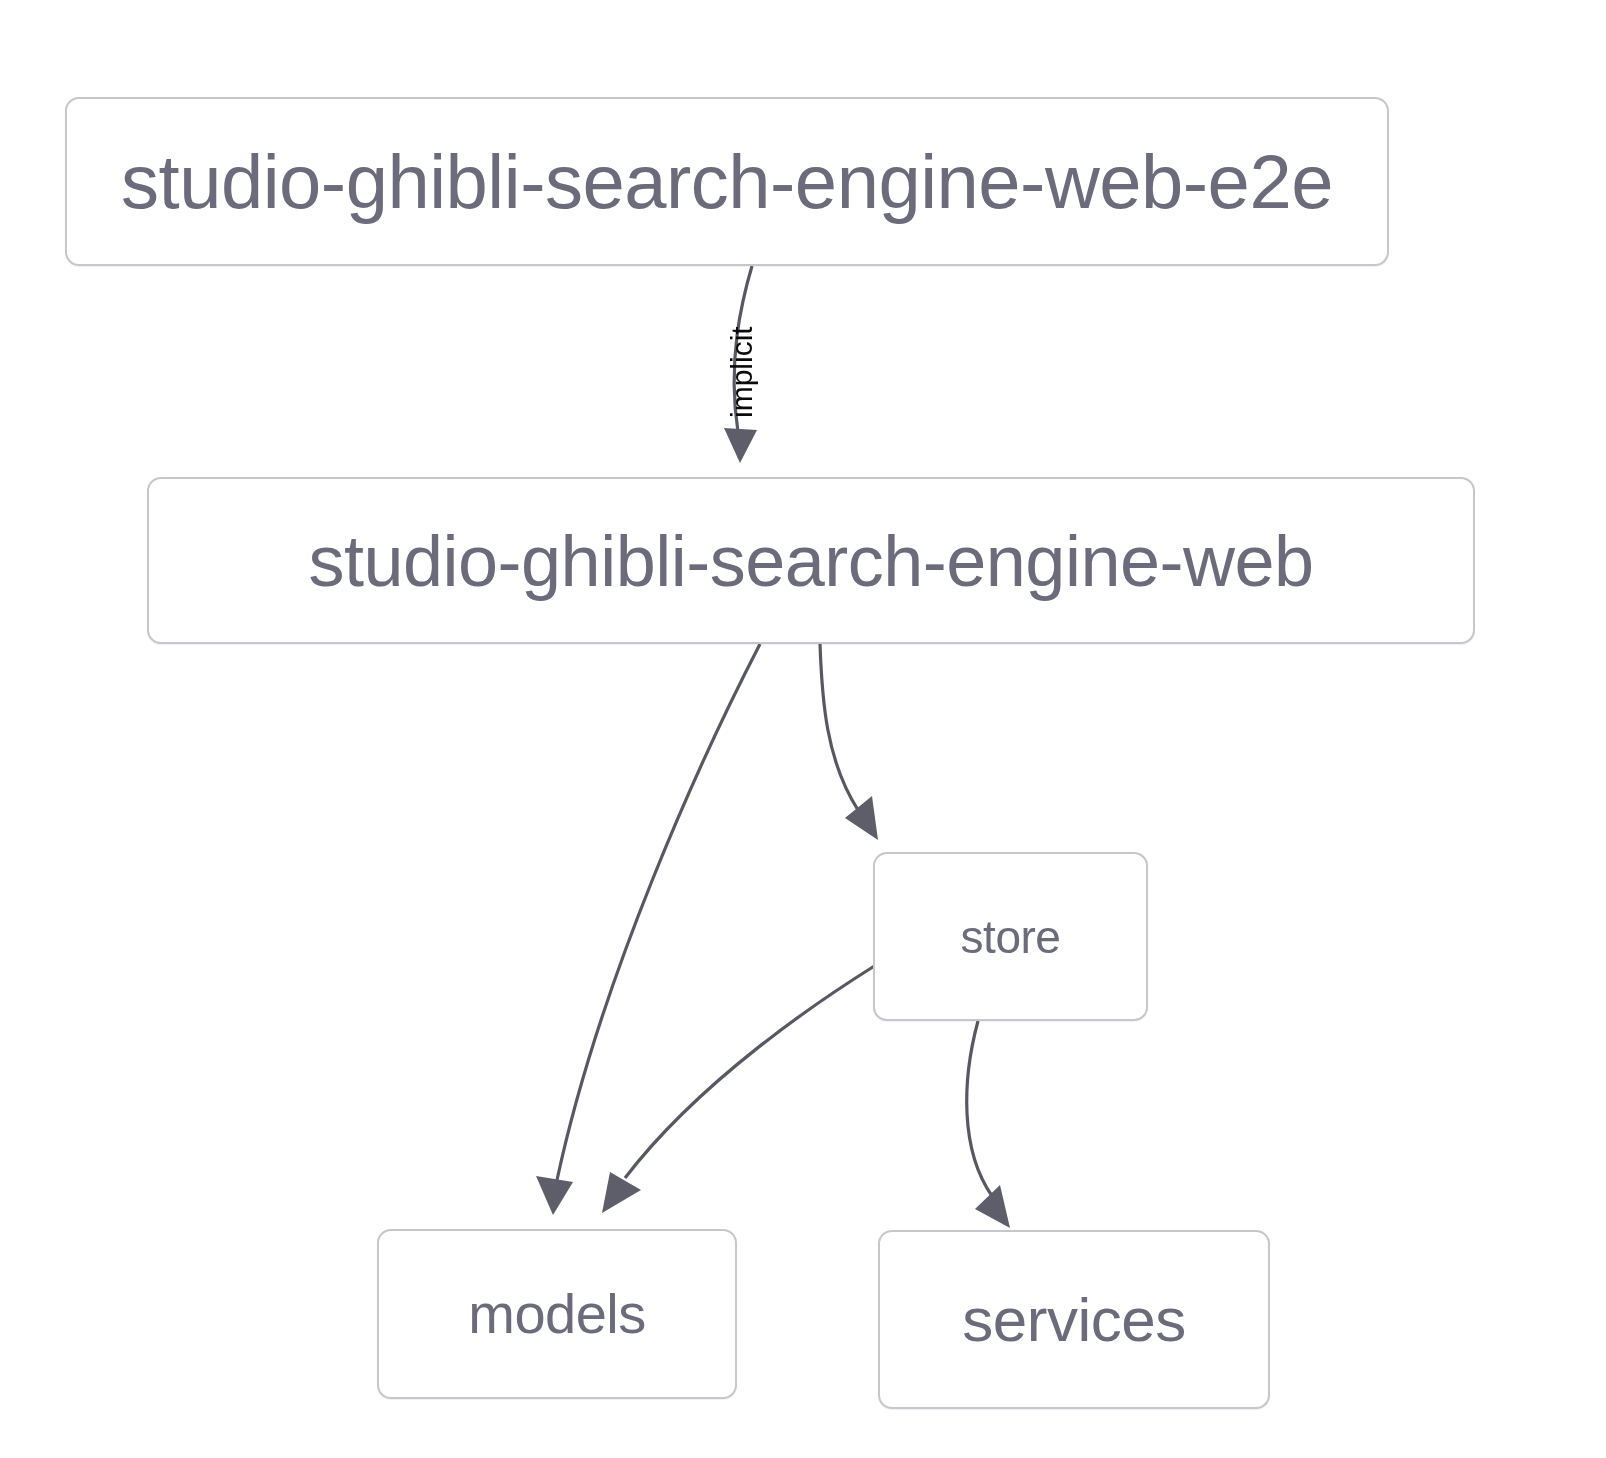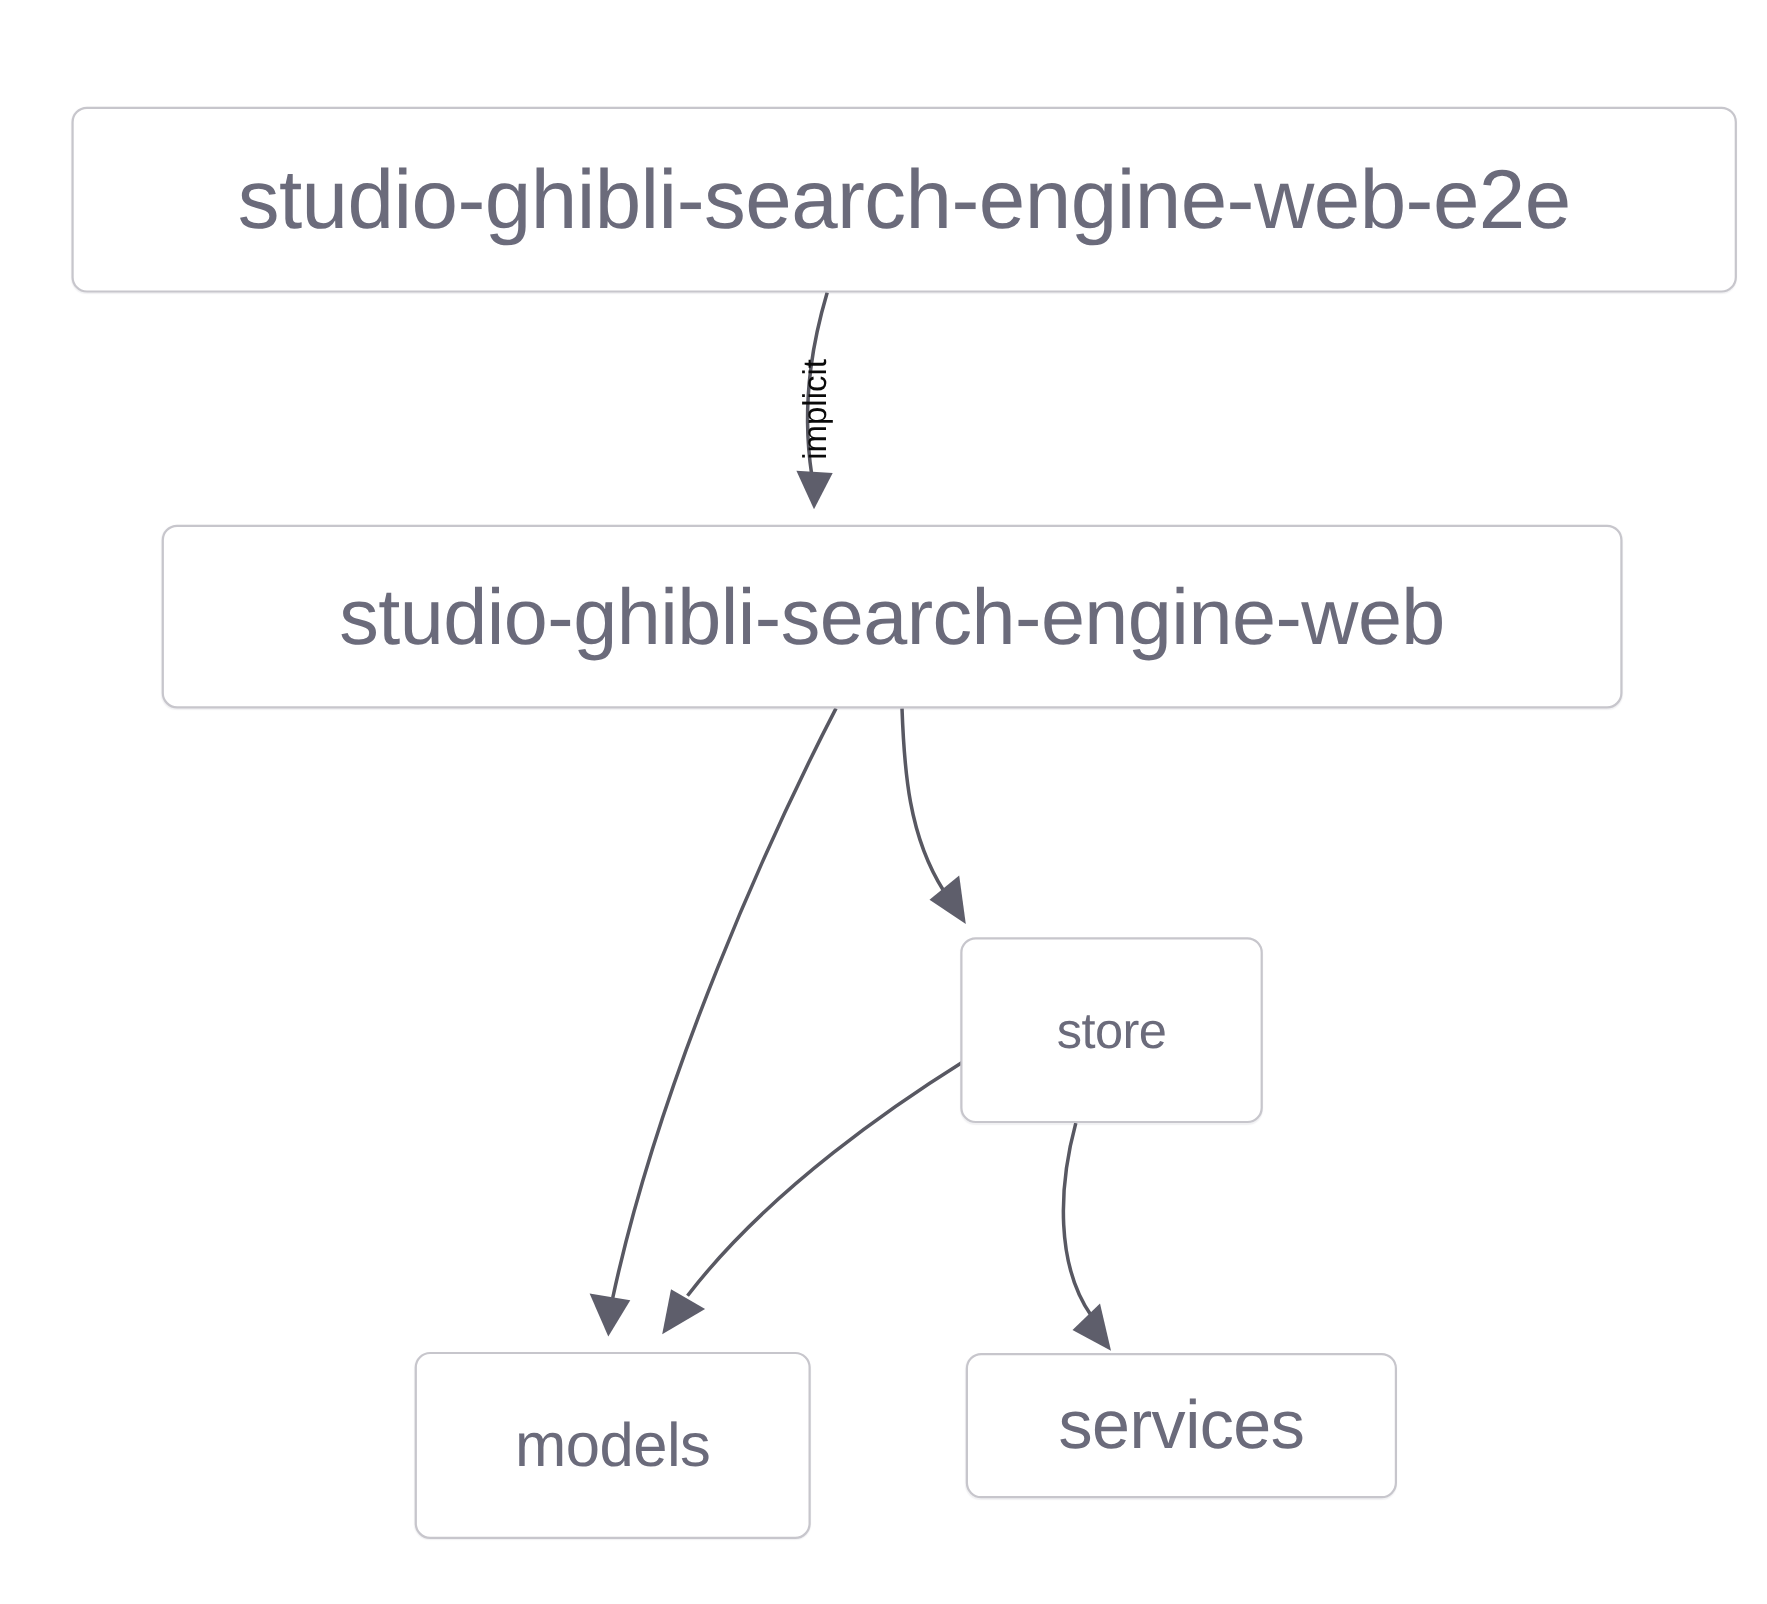--- a/index.html
+++ b/index.html
@@ -39,41 +39,41 @@
   }
   .node-label {
     color: #6b6b7b;
     font-family: "Liberation Sans", sans-serif;
     font-weight: 400;
     white-space: nowrap;
     letter-spacing: -0.5px;
     line-height: 1;
   }
   #node-web-e2e {
-    left: 65px;  top: 97px;  width: 1514px; height: 169px;
+    left: 65px;  top: 97px;  width: 1324px; height: 169px;
   }
   #node-web-e2e .node-label { font-size: 76px; }
 
   #node-web {
     left: 147px; top: 477px; width: 1328px; height: 167px;
   }
   #node-web .node-label { font-size: 72px; }
 
   #node-store {
     left: 873px; top: 852px; width: 275px; height: 169px;
   }
   #node-store .node-label { font-size: 46px; }
 
   #node-models {
     left: 377px; top: 1229px; width: 360px; height: 170px;
   }
   #node-models .node-label { font-size: 56px; }
 
   #node-services {
-    left: 878px; top: 1230px; width: 392px; height: 132px;
+    left: 878px; top: 1230px; width: 392px; height: 179px;
   }
   #node-services .node-label { font-size: 62px; }
 
   .edge-path {
     fill: none;
     stroke: #585862;
     stroke-width: 3.2;
   }
   .edge-arrow {
     fill: #5e5e6b;

